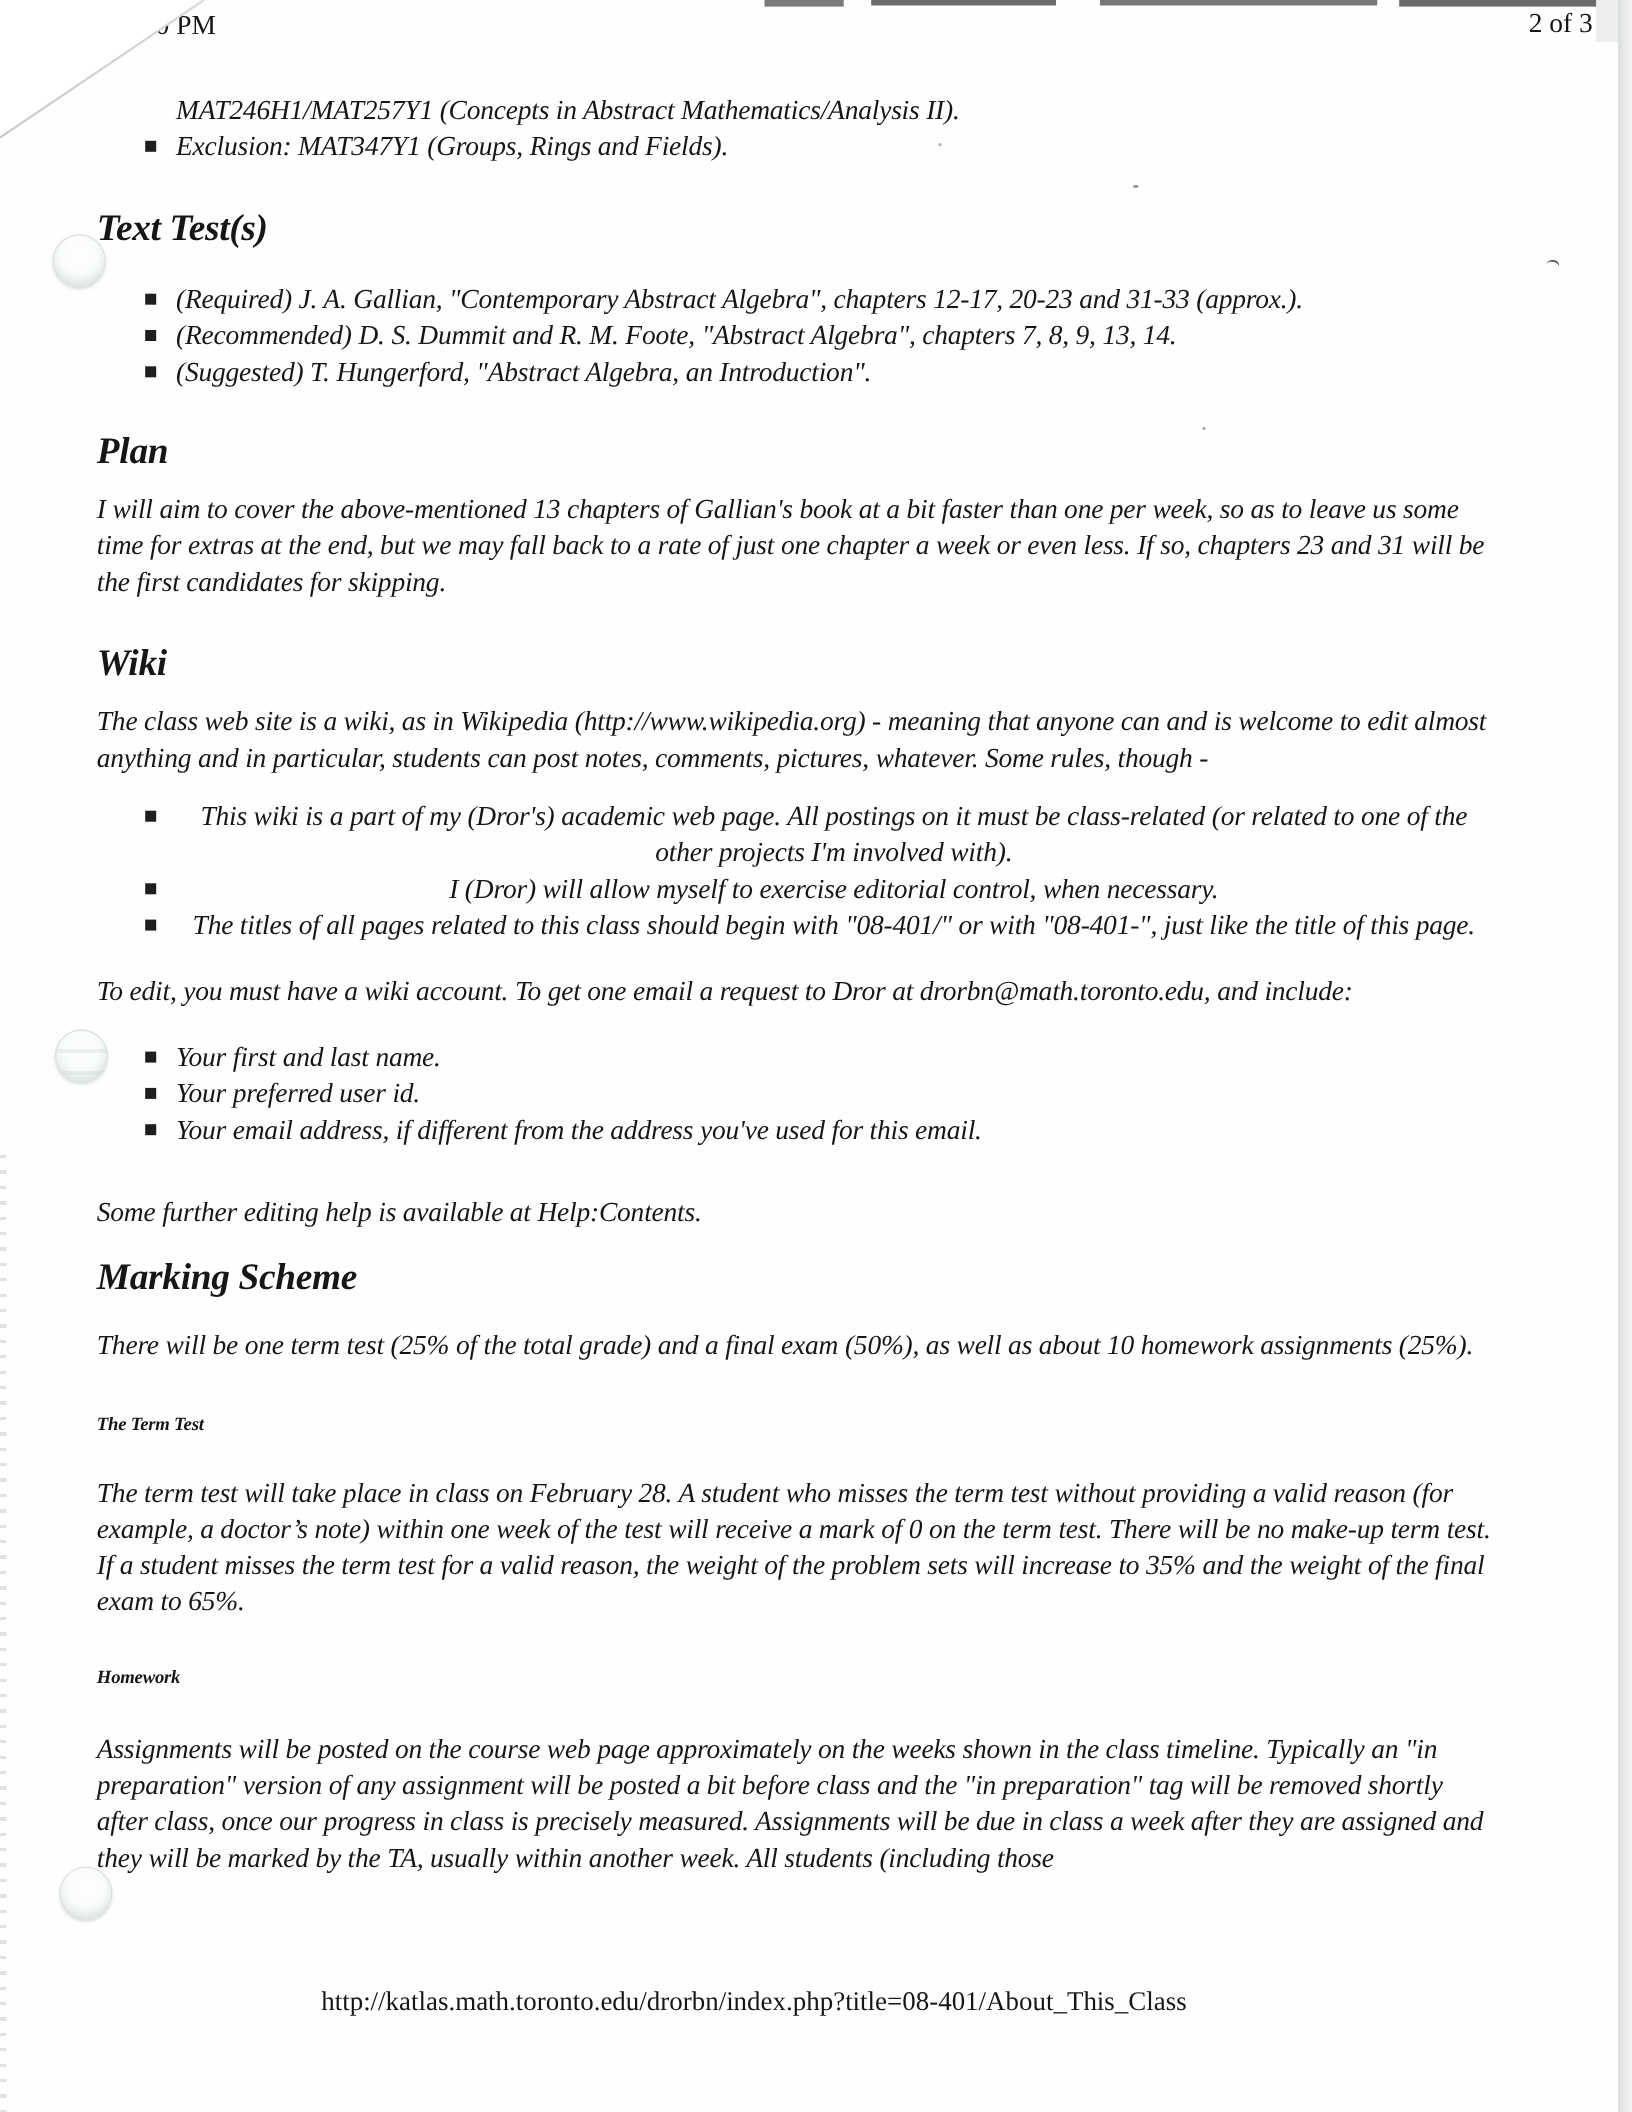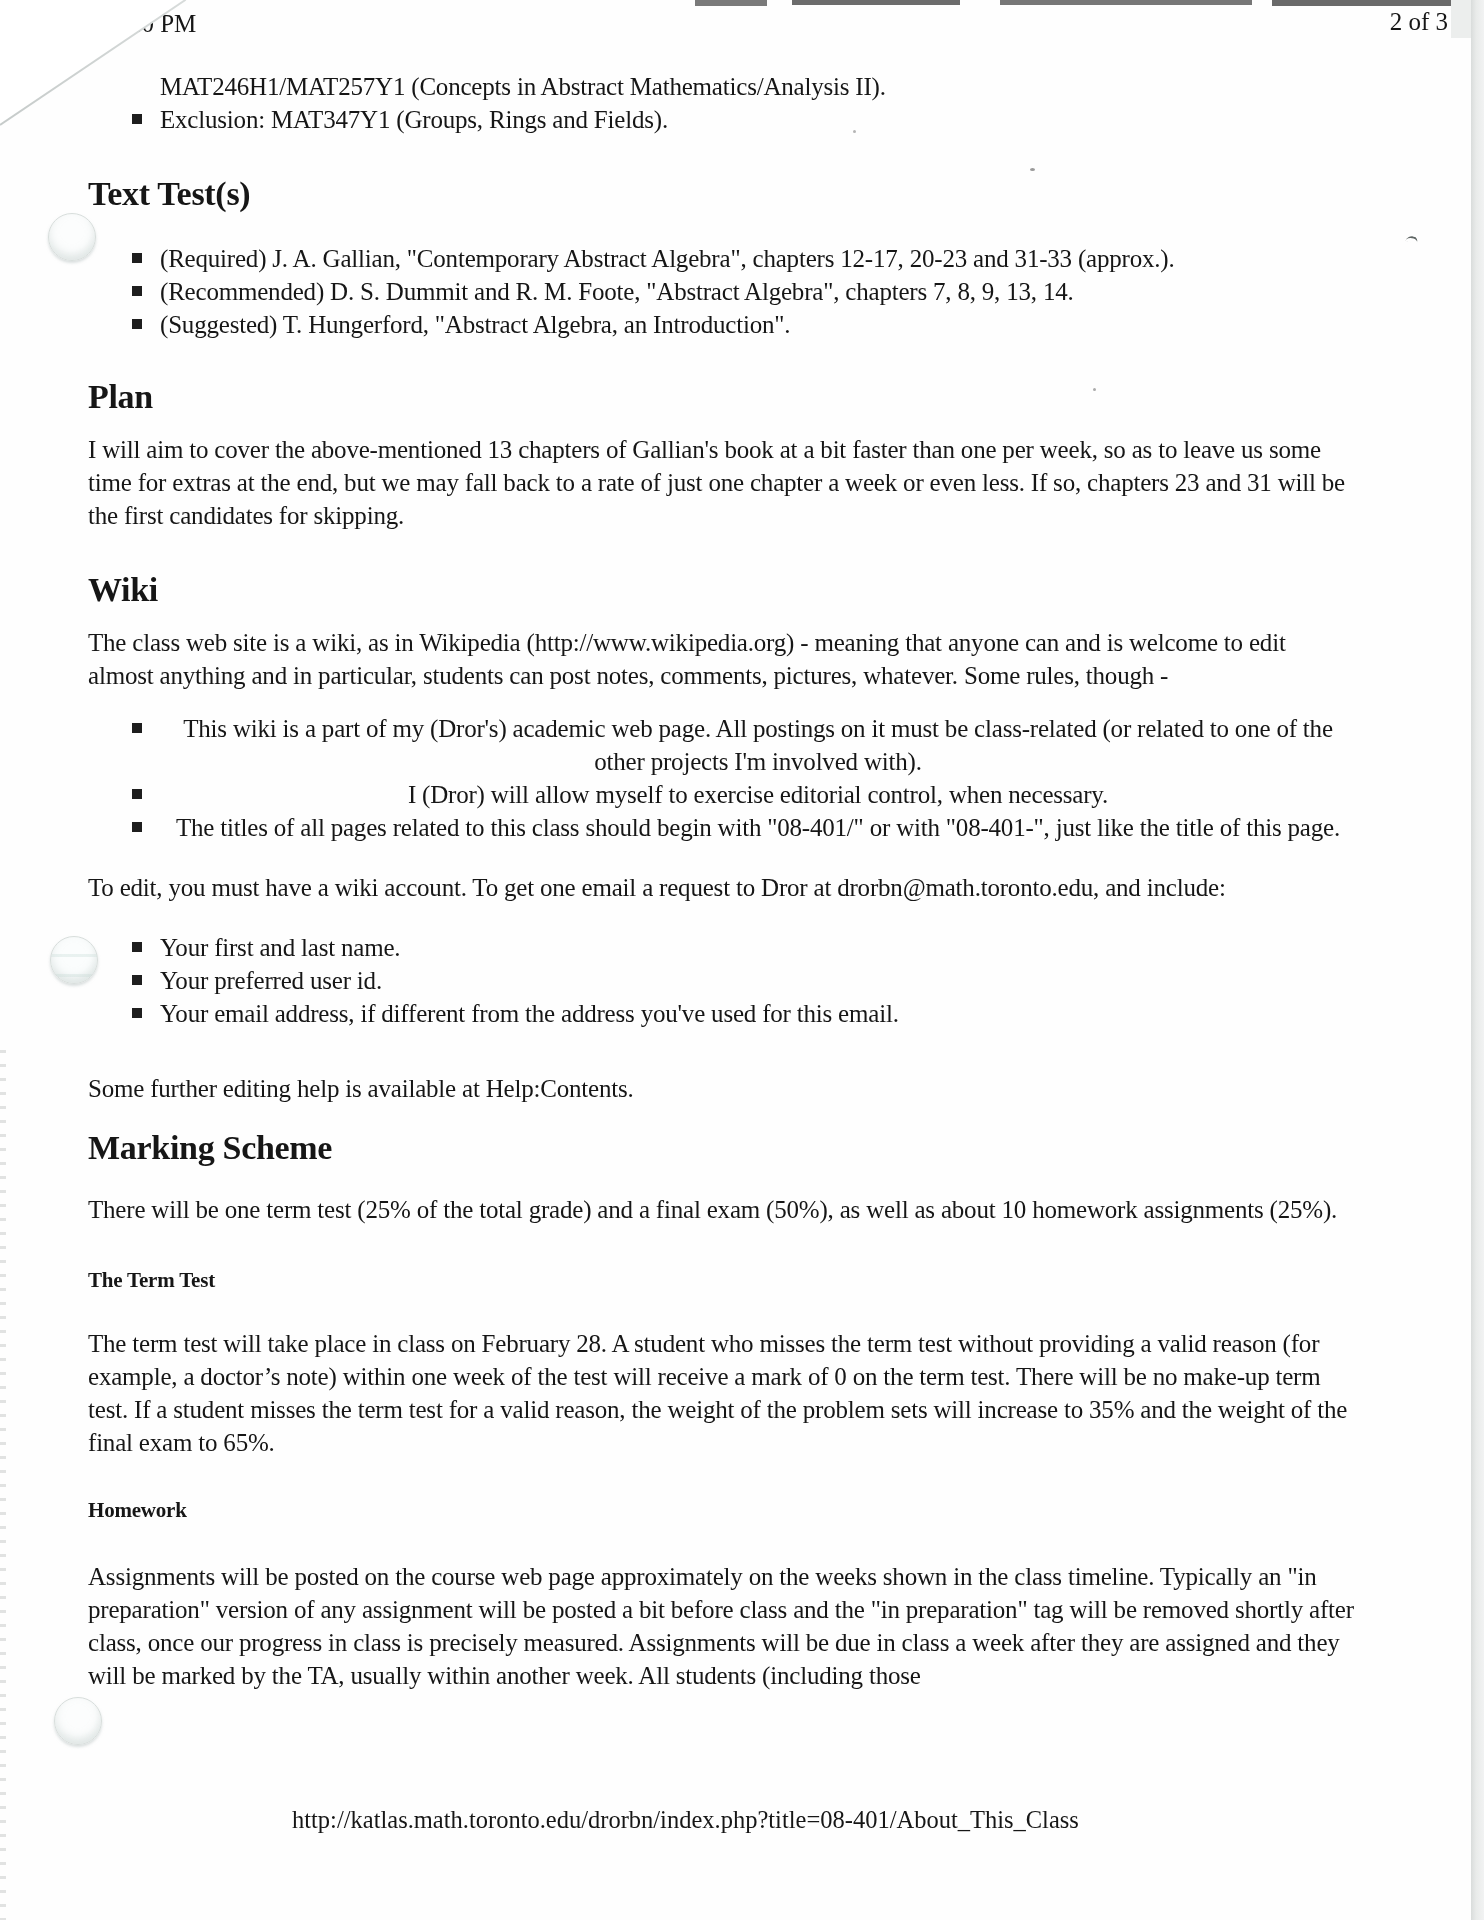--- a/index.html
+++ b/index.html
@@ -11,25 +11,25 @@
     color:#161616;
     overflow:hidden;
   }
 
   
   .time   { position:absolute; left:97px;  top:10px; font-size:25px; }
   .pagenum{ position:absolute; right:36px; top:8px;  font-size:25px; }
 
   
   .content {
-    position:absolute; left:88px; top:70px; width:1268px;
-    font-size:25px; line-height:33px; letter-spacing:-0.2px;
+    position:absolute; left:88px; top:84px; width:1268px;
+    font-size:25px; line-height:33px; letter-spacing:-0.2px;font-style:italic;
   }
   h2 { font-size:34px; line-height:40px; font-weight:bold; letter-spacing:-0.3px; }
-  h4 { font-size:21px; line-height:33px; font-weight:bold; }
+  h4 { font-size:17px; line-height:33px; font-weight:bold; }
 
   ul { list-style:none; padding-left:72px; }
   li { position:relative; }
   .sq {
     position:absolute; left:-28px; top:11px;
     width:10px; height:10px; background:#1e1e1e;
   }
   .cont-line { margin-left:72px; }
 
   .mt-h2-books  { margin-top:38px; }

